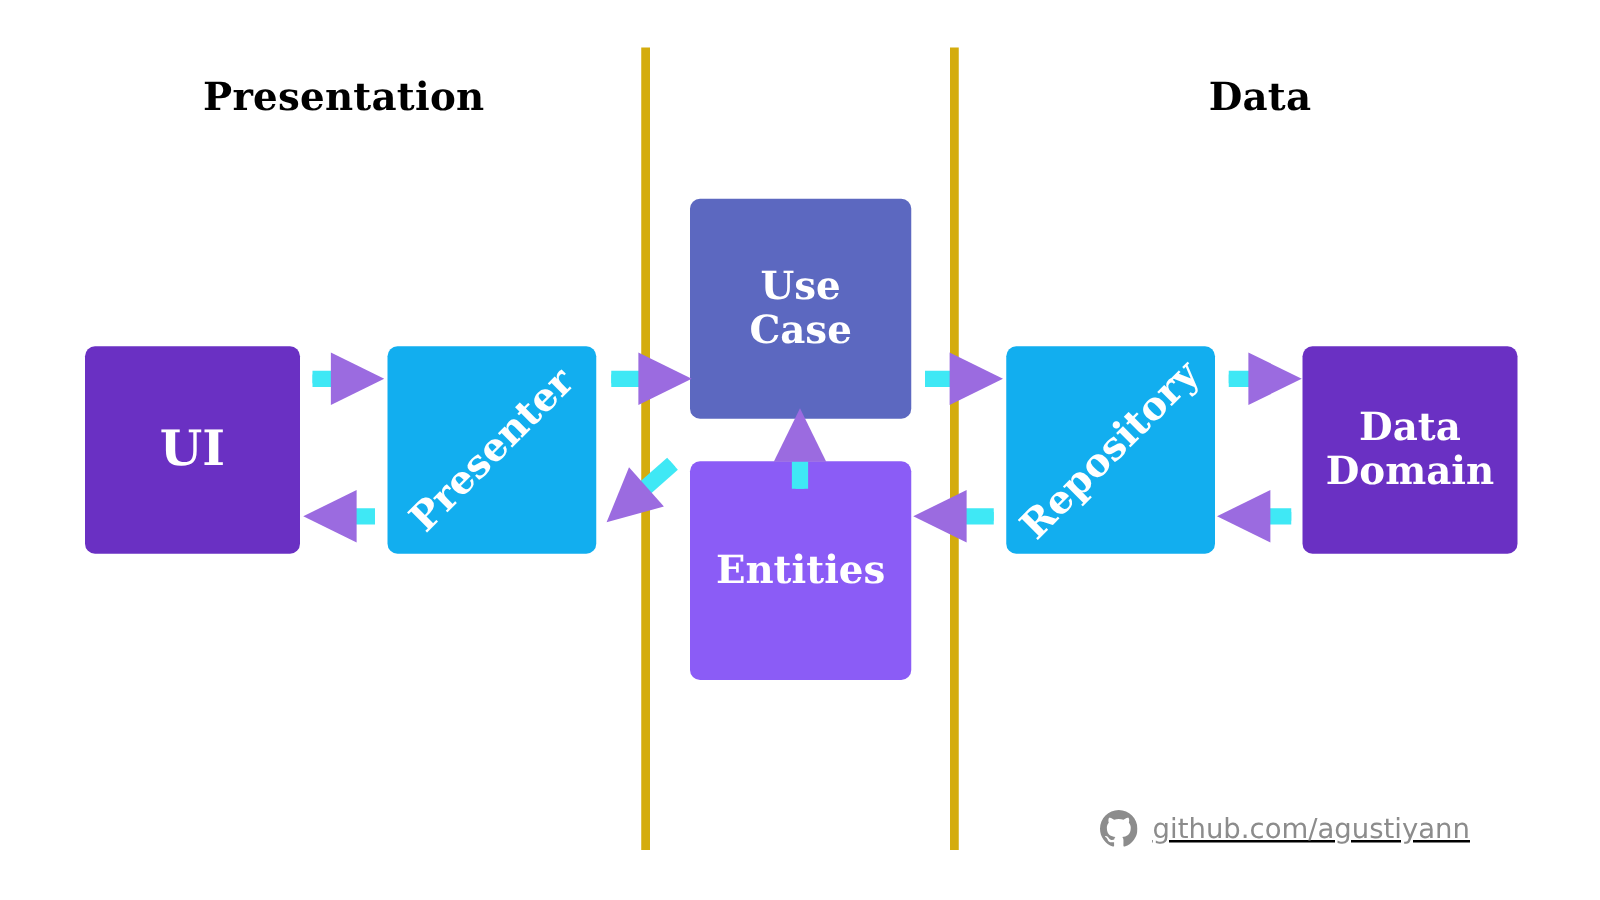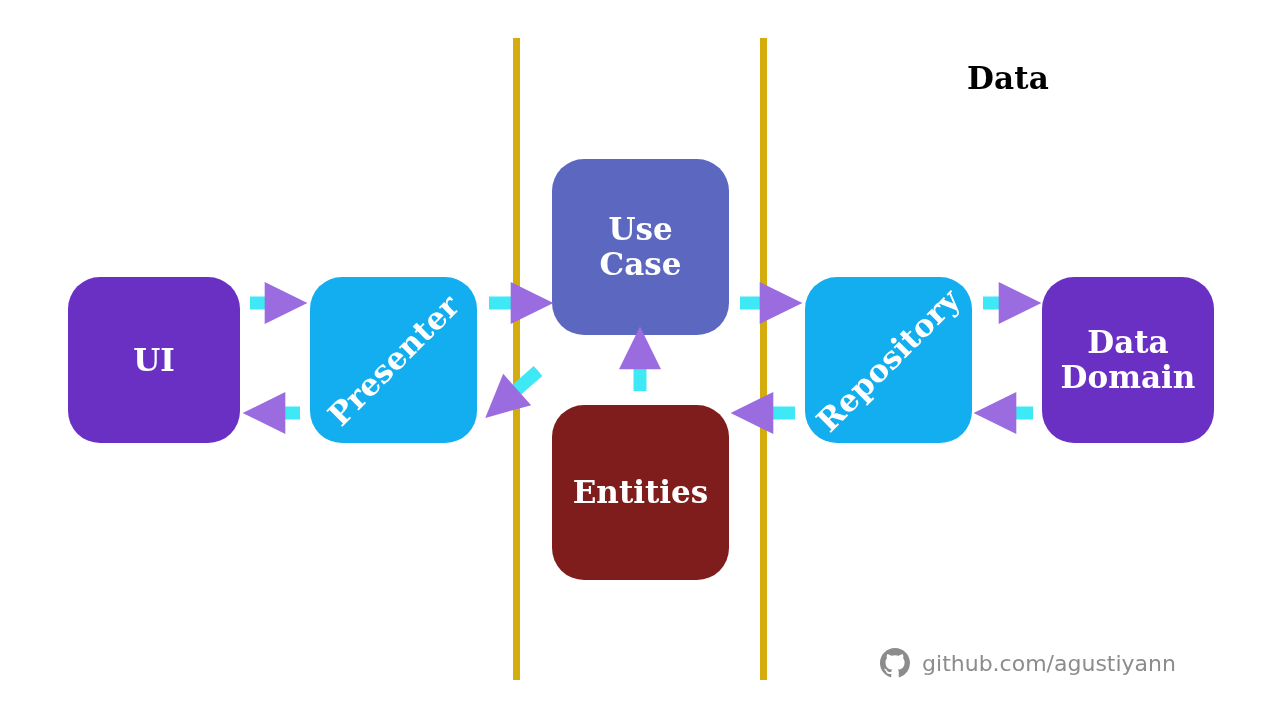--- a/index.html
+++ b/index.html
@@ -30,76 +30,78 @@
     color:#000000;
     text-align:center;
     letter-spacing:0.2px;
     white-space:nowrap;
     transform:translateX(-50%);
   }
 
   
   .box {
     position:absolute;
-    border-radius:32px;
+    border-radius:8px;
     display:flex;
     align-items:center;
     justify-content:center;
     color:#ffffff;
     font-family:"DejaVu Serif", serif;
     font-weight:700;
     text-align:center;
     line-height:1.12;
     overflow:hidden;
   }
   .box-label { display:block; }
   .box-label.rotated {
     transform:rotate(-45deg);
     white-space:nowrap;
   }
 
-  .box.ui           { left:68px;   top:277px; width:172px; height:166px; font-size:31px; background:#6A30C3; }
+  .box.ui           { left:68px;   top:277px; width:172px; height:166px; font-size:39px; background:#6A30C3; }
   .box.presenter    { left:310px;  top:277px; width:167px; height:166px; font-size:31px; background:#12AEEF; }
   .box.usecase      { left:552px;  top:159px; width:177px; height:176px; font-size:31px; background:#5C68C0; }
-  .box.entities     { left:552px;  top:405px; width:177px; height:175px; font-size:31px; background:#7f1d1d; }
+  .box.entities     { left:552px;  top:369px; width:177px; height:175px; font-size:31px; background:#8b5cf6; }
   .box.repository   { left:805px;  top:277px; width:167px; height:166px; font-size:31px; background:#12AEEF; }
   .box.datasource   { left:1042px; top:277px; width:172px; height:166px; font-size:31px; background:#6A30C3; }
 
   
   #arrow-layer {
     position:absolute; left:0; top:0;
     width:1280px; height:720px;
     pointer-events:none;
   }
 
   
   .footer {
     position:absolute;
     right:104px;
     bottom:42px;
     display:flex;
     align-items:center;
     gap:12px;
+    text-decoration:underline;
   }
   .footer-text {
     font-family:"DejaVu Sans", sans-serif;
     font-size:22px;
     color:#8C8C8C;
     white-space:nowrap;
   }
   .gh-icon { display:block; }
 </style>
 </head>
 <body>
 
 <div id="stage">
 
   <div class="divider" style="left: 513px; background: rgb(212, 172, 13);"></div>
   <div class="divider" style="left: 760px; background: rgb(212, 172, 13);"></div>
 
+  <div class="layer-header" style="left:275px;">Presentation</div>
   <div class="layer-header" style="left:1008px;">Data</div>
 
   <div class="box ui">
     <span class="box-label">UI</span>
   </div>
 
   <div class="box presenter">
     <span class="box-label rotated">Presenter</span>
   </div>
 

